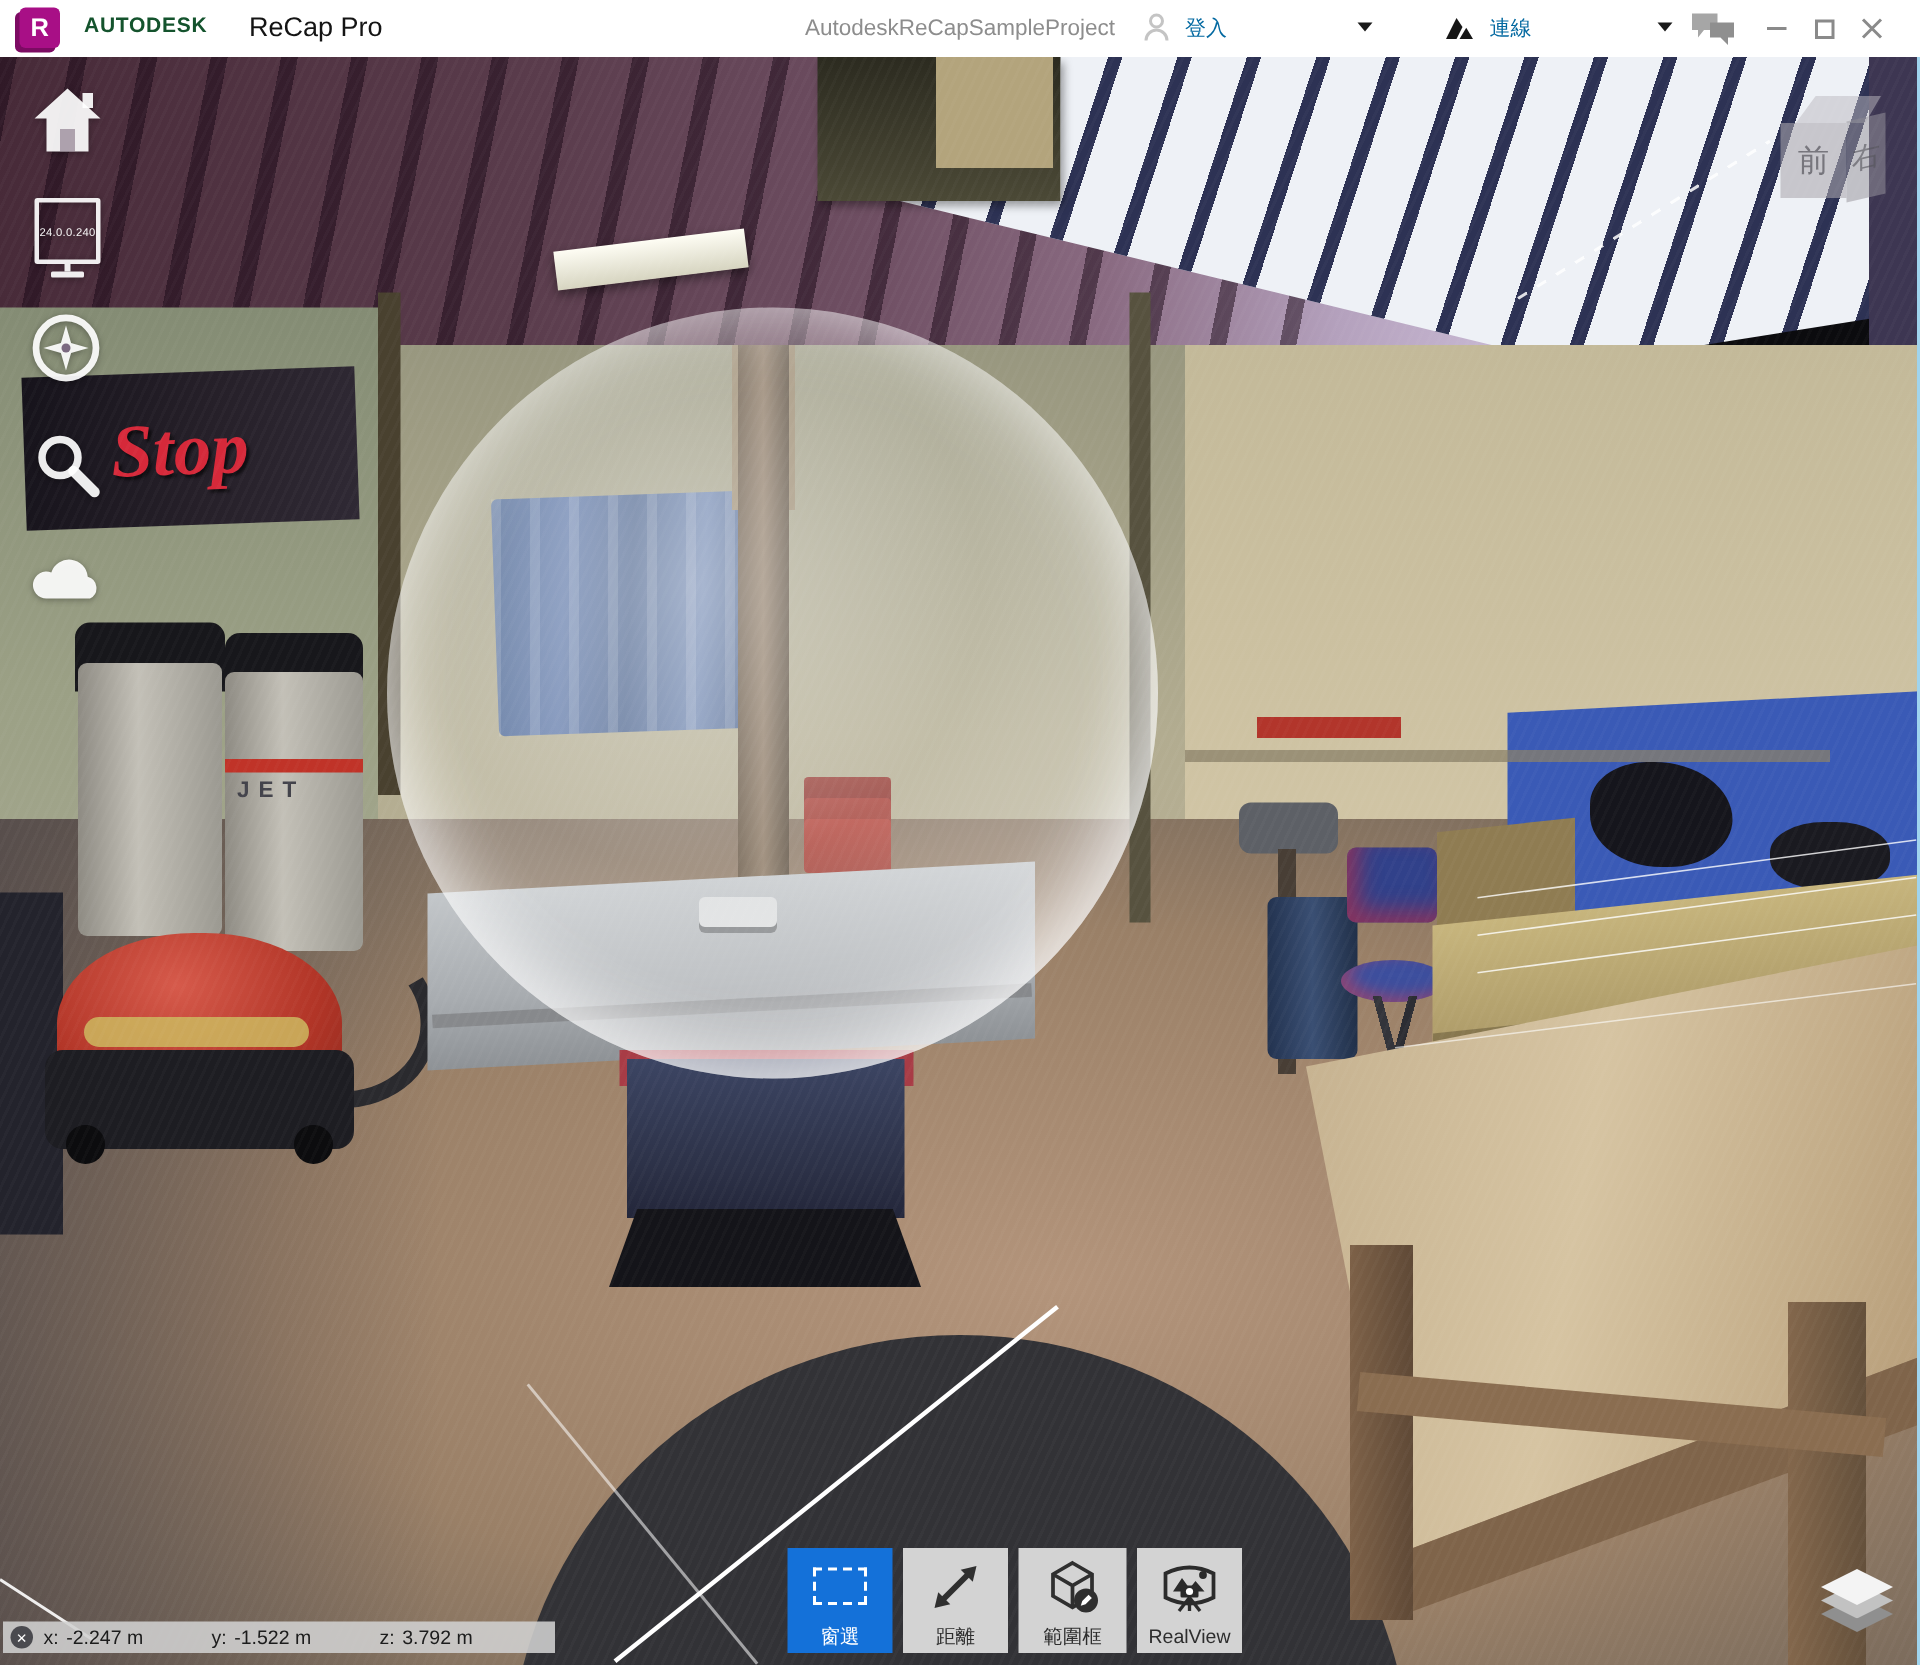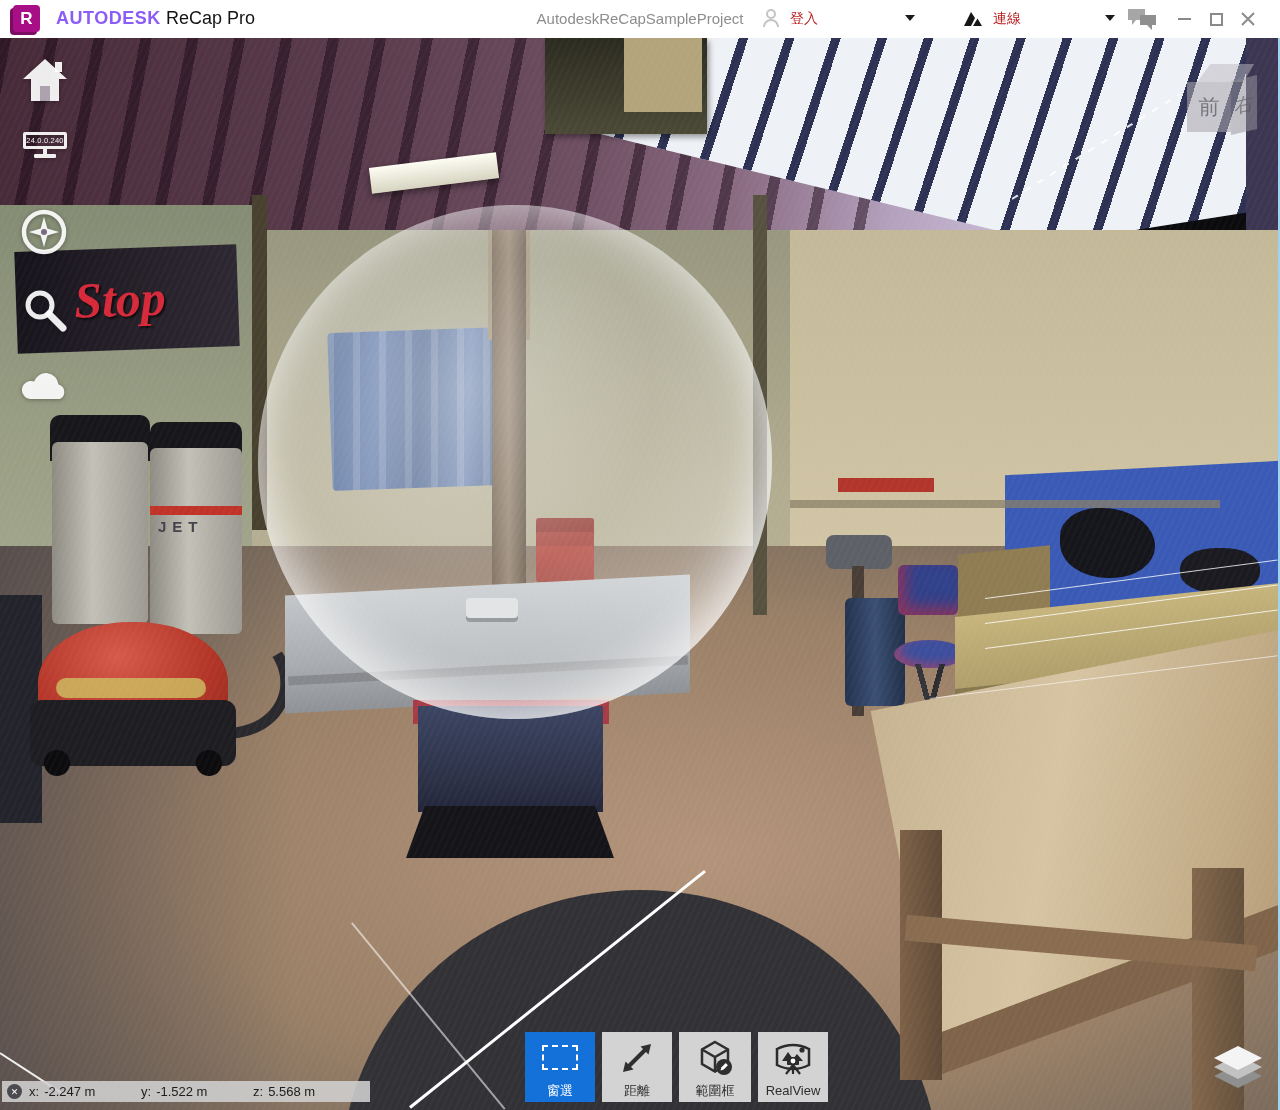--- a/index.html
+++ b/index.html
@@ -5,24 +5,24 @@
   * { box-sizing: border-box; margin: 0; padding: 0; }
   html,body { width:1280px; height:1110px; overflow:hidden; background:#000;
     font-family:"Liberation Sans", sans-serif; }
   .abs { position:absolute; }
 
   
   #titlebar { position:absolute; left:0; top:0; width:1280px; height:38px; background:#ffffff; z-index:100; }
   #logo { position:absolute; left:13px; top:5px; width:27px; height:27px; background:#a80f86;
     border-radius:4px; box-shadow:-3px 3px 0 #7c0b63; color:#fff; font-weight:bold; font-size:17px;
     display:flex; align-items:center; justify-content:center; }
-  #brand { position:absolute; left:56px; top:8px; font-size:18px; font-weight:bold; color:#8b5cf6; letter-spacing:0.5px; }
+  #brand { position:absolute; left:56px; top:8px; font-size:14px; font-weight:bold; color:#14532d; letter-spacing:0.5px; }
   #product { position:absolute; left:166px; top:8px; font-size:18px; color:#141414; }
   #project-name { position:absolute; left:50%; transform:translateX(-50%); top:10px; font-size:15px; color:#8d8d8d; }
-  .tb-label { font-size:14px; color:#b91c1c; }
+  .tb-label { font-size:14px; color:#0369a1; }
   .caret { width:0; height:0; border-left:5px solid transparent; border-right:5px solid transparent; border-top:6px solid #1a1a1a; }
   .winbtn { position:absolute; top:8px; width:24px; height:22px; display:flex; align-items:center; justify-content:center; }
 
   
   #viewport { position:absolute; left:0; top:38px; width:1280px; height:1072px; overflow:hidden; background:#6f6257; }
 
   
   .ceiling { left:0; top:0; width:1280px; height:210px;
     background:linear-gradient(97deg,#472a38 0%,#5a3c4c 28%,#6f4f63 46%,#8a6b82 58%,#b4a1bd 70%,#cbbcd6 80%); }
   .rafters { left:0; top:0; width:900px; height:210px;
@@ -134,21 +134,21 @@
     display:flex; align-items:center; justify-content:center; font-size:21px; color:rgba(92,90,98,0.95); }
   .vc-right { position:absolute; left:53px; top:20px; width:26px; height:54px; transform:skewY(-13deg);
     background:rgba(152,149,156,0.62); display:flex; align-items:center; justify-content:center;
     font-size:19px; color:rgba(98,96,104,0.9); }
 
   .dither { left:0; top:0; width:1280px; height:1072px; pointer-events:none;
     background:repeating-linear-gradient(115deg, rgba(255,255,255,0.025) 0 2px, rgba(0,0,0,0) 2px 6px); }
 
   
   .ltool { position:absolute; z-index:40; filter:drop-shadow(0 1px 2px rgba(0,0,0,0.35)); }
-  #monitor-frame { width:44px; height:17px; border:3px solid rgba(255,255,255,0.92); border-radius:2px;
+  #monitor-frame { width:44px; height:44px; border:3px solid rgba(255,255,255,0.92); border-radius:2px;
     display:flex; align-items:center; justify-content:center; }
   #monitor-version { font-size:7.5px; color:rgba(255,255,255,0.95); letter-spacing:0.2px; }
   .monitor-neck { width:4px; height:5px; background:rgba(255,255,255,0.92); margin:0 auto; }
   .monitor-base { width:22px; height:4px; background:rgba(255,255,255,0.92); margin:0 auto; border-radius:1px; }
 
   
   #bottom-toolbar { position:absolute; left:525px; bottom:8px; display:flex; gap:7px; z-index:60; }
   .tool-btn { width:70px; height:70px; background:#d3d3d3; display:flex; flex-direction:column;
     align-items:center; justify-content:flex-end; padding-bottom:4px; cursor:pointer; }
   .tool-btn.wide { width:72px; }
@@ -404,21 +404,21 @@
   <div class="pair" style="width:112px;">
     <span>x:</span>
     <span>-2.247 m</span>
   </div>
   <div class="pair" style="width:112px;">
     <span>y:</span>
     <span>-1.522 m</span>
   </div>
   <div class="pair">
     <span>z:</span>
-    <span>5.568 m</span>
+    <span>3.792 m</span>
   </div>
 </div>
 
 <div id="layers-btn">
   <div class="rhomb r1"></div>
   <div class="rhomb r2"></div>
   <div class="rhomb r3"></div>
 </div>
 
 <div class="win-border-right"></div>

